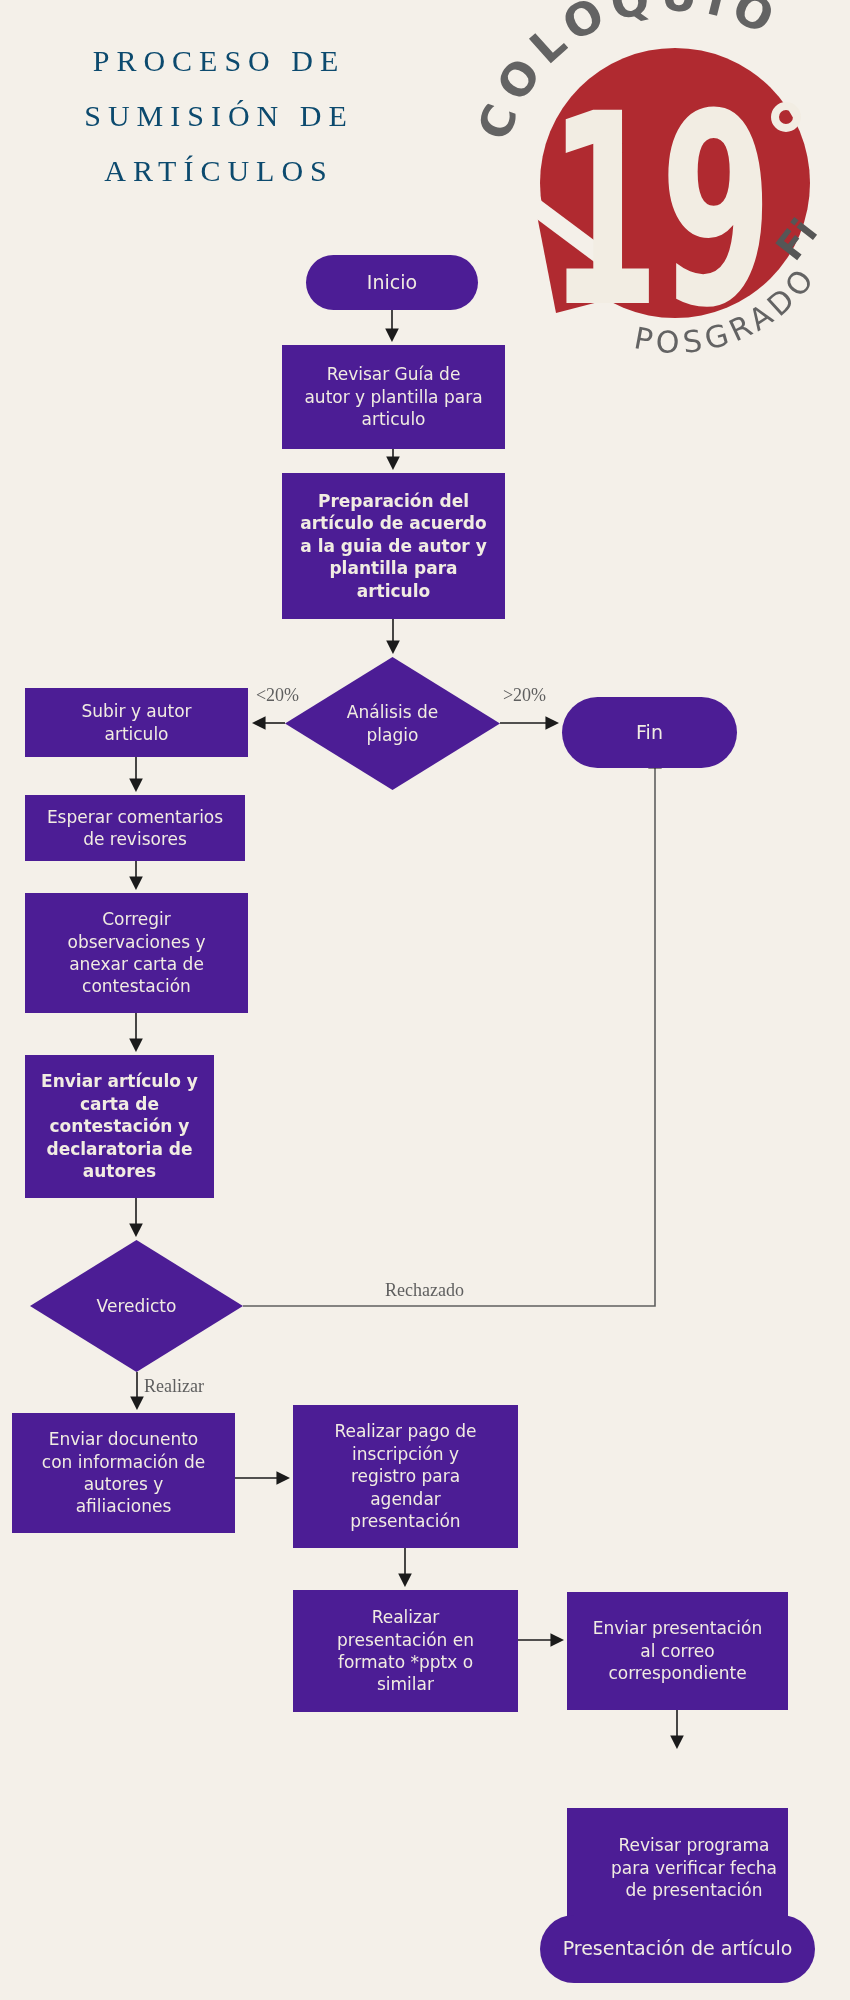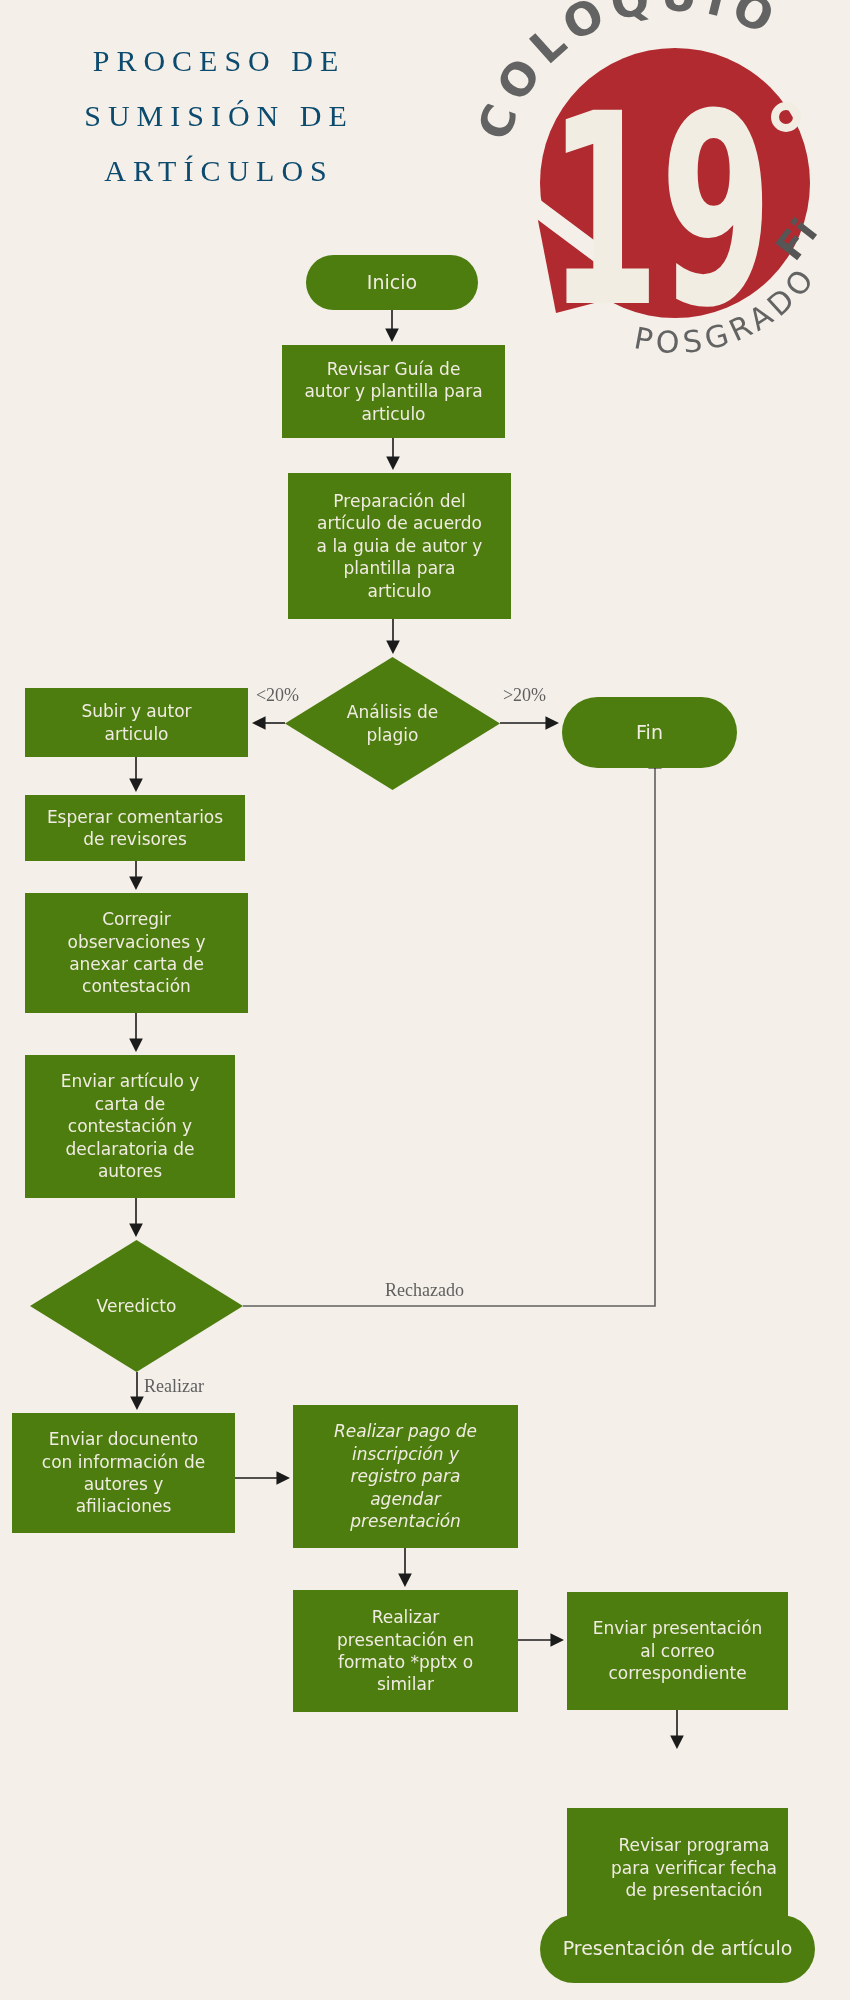--- a/index.html
+++ b/index.html
@@ -8,21 +8,21 @@
     background:#F4F0E9; overflow:hidden;
     font-family:"DejaVu Sans","Liberation Sans",sans-serif;
   }
   .page-title {
     position:absolute; left:28px; top:34px; width:382px;
     font-family:"Liberation Serif","DejaVu Serif",serif;
     color:#0c4a6e; font-size:30px; letter-spacing:7px;
     line-height:1.83; text-align:center; white-space:pre-line;
   }
   .node {
-    position:absolute; background:#4d7c0f; color:#F1ECE2;
+    position:absolute; background:#4c1d95; color:#F1ECE2;
     display:flex; align-items:center; justify-content:center;
     text-align:center; font-size:17px; line-height:1.32;
     white-space:pre-line; box-sizing:border-box; padding:6px 8px;
   }
   .stadium { border-radius:999px; font-size:19px; }
   .diamond { clip-path:polygon(50% 0,100% 50%,50% 100%,0 50%); padding:0; }
   .elabel {
     position:absolute; font-family:"Liberation Serif","DejaVu Serif",serif;
     color:#5F5F5F; font-size:18px; white-space:nowrap;
   }
@@ -77,25 +77,25 @@
       <line x1="677" y1="1872" x2="677" y2="1910" marker-end="url(#ah)"></line>
     </g>
   </svg>
 
   <div class="page-title">PROCESO DE
 SUMISIÓN DE
 ARTÍCULOS</div>
 
   <div class="node stadium" style="left:306px; top:255px; width:172px; height:55px;">Inicio</div>
 
-  <div class="node" style="left:282px; top:345px; width:223px; height:93px;">Revisar Guía de
+  <div class="node" style="left:282px; top:345px; width:223px; height:104px;">Revisar Guía de
 autor y plantilla para
 articulo</div>
 
-  <div class="node" style="left:288px; top:473px; width:223px; height:146px;">Preparación del
+  <div class="node" style="left:282px; top:473px; width:223px; height:146px;font-weight:bold;">Preparación del
 artículo de acuerdo
 a la guia de autor y
 plantilla para
 articulo</div>
 
   <div class="node diamond" style="left:285px; top:657px; width:215px; height:133px;">Análisis de
 plagio</div>
 
   <div class="node" style="left:25px; top:688px; width:223px; height:69px;">Subir y autor
 articulo</div>
@@ -103,34 +103,34 @@
   <div class="node stadium" style="left:562px; top:697px; width:175px; height:71px;">Fin</div>
 
   <div class="node" style="left:25px; top:795px; width:220px; height:66px;">Esperar comentarios
 de revisores</div>
 
   <div class="node" style="left:25px; top:893px; width:223px; height:120px;">Corregir
 observaciones y
 anexar carta de
 contestación</div>
 
-  <div class="node" style="left:25px; top:1055px; width:210px; height:143px;">Enviar artículo y
+  <div class="node" style="left:25px; top:1055px; width:189px; height:143px;font-weight:bold;">Enviar artículo y
 carta de
 contestación y
 declaratoria de
 autores</div>
 
   <div class="node diamond" style="left:30px; top:1240px; width:213px; height:132px;">Veredicto</div>
 
   <div class="node" style="left:12px; top:1413px; width:223px; height:120px;">Enviar docunento
 con información de
 autores y
 afiliaciones</div>
 
-  <div class="node" style="left:293px; top:1405px; width:225px; height:143px;font-style:italic;">Realizar pago de
+  <div class="node" style="left:293px; top:1405px; width:225px; height:143px;">Realizar pago de
 inscripción y
 registro para
 agendar
 presentación</div>
 
   <div class="node" style="left:293px; top:1590px; width:225px; height:122px;">Realizar
 presentación en
 formato *pptx o
 similar</div>
 

